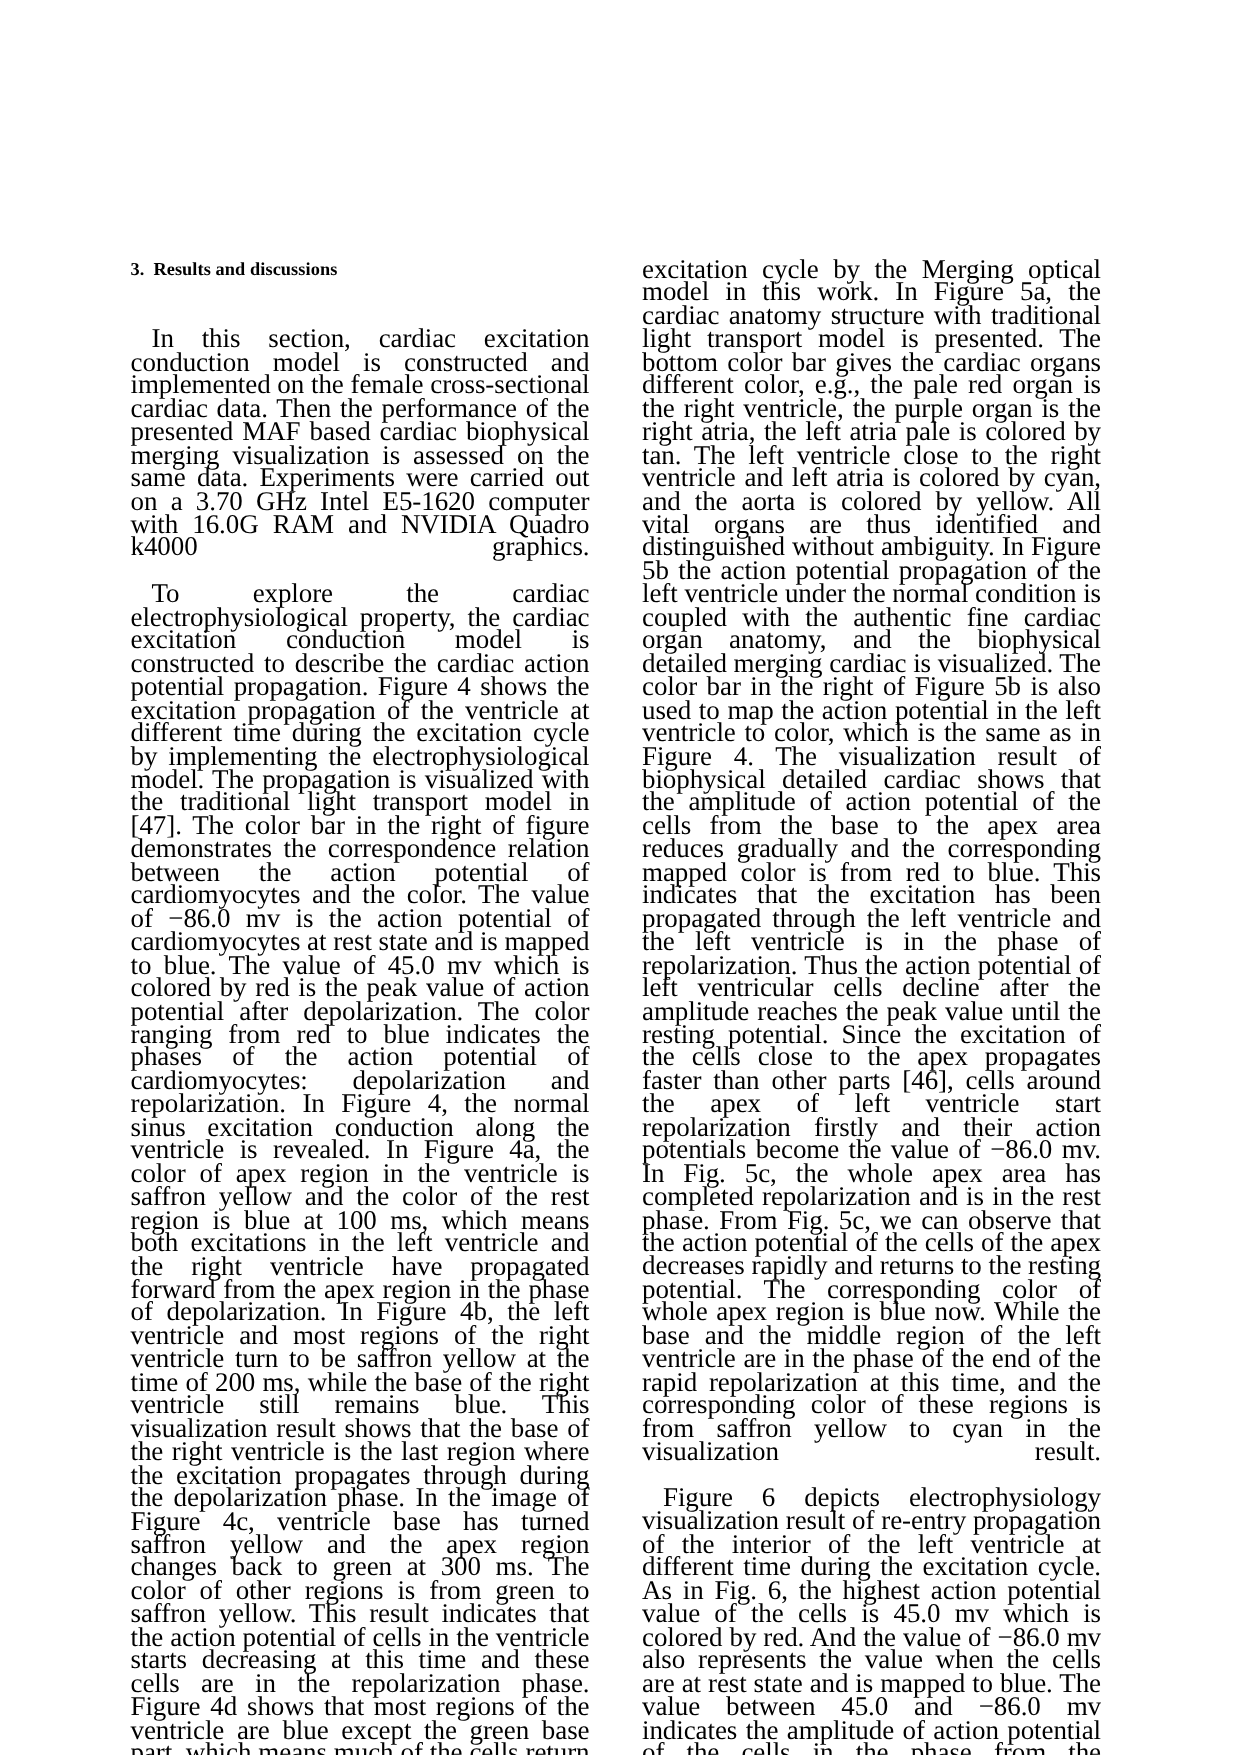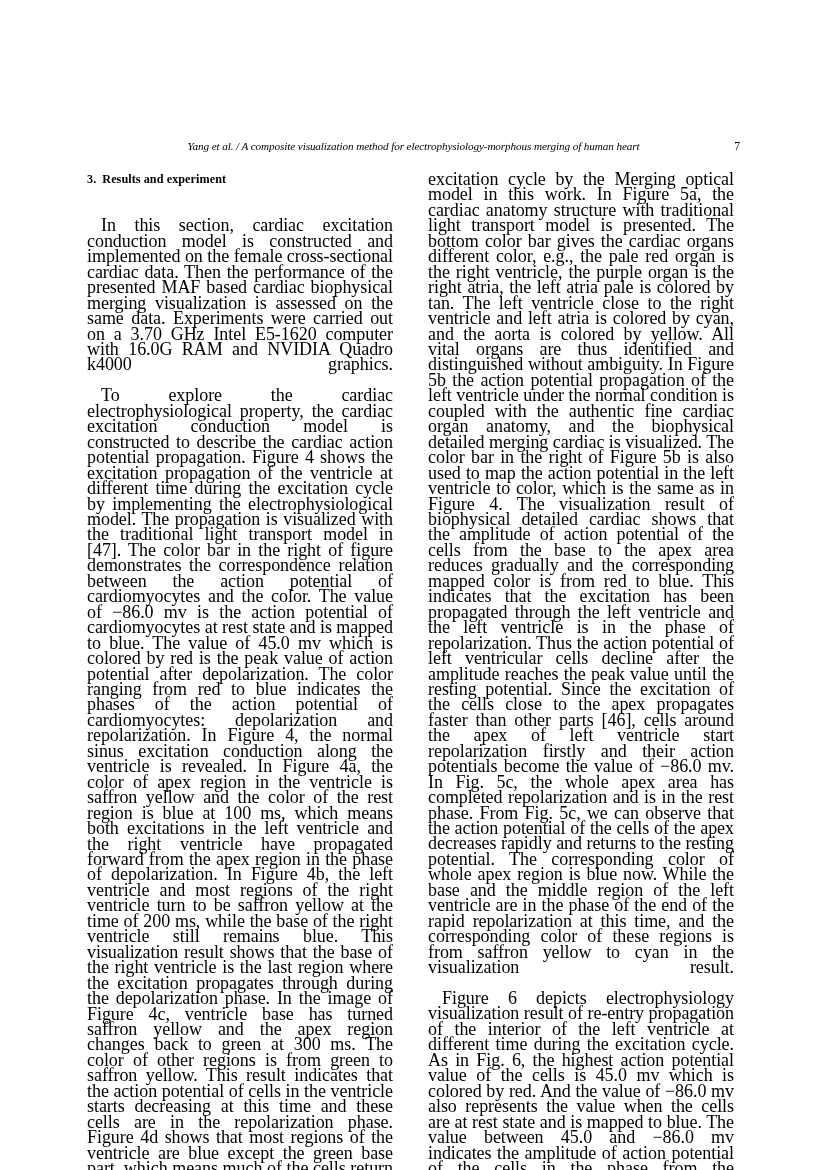--- a/index.html
+++ b/index.html
@@ -115,31 +115,27 @@
     font-size: 0.72em;
     vertical-align: -0.22em;
     letter-spacing: 0;
   }
 </style>
 </head>
 <body>
 
 <div class="page">
 
-  <div class="running-head">
-    <div class="running-head-text">Yang et al. / A composite visualization method for electrophysiology-morphous merging of human heart</div>
-    <div class="running-head-page">7</div>
-  </div>
 
   <div class="columns">
 
     <div class="col col-left">
 
       <h2 class="section-heading">
-        <span class="num">3.</span><span>Results and experiment</span>
+        <span class="num">3.</span><span>Results and discussions</span>
       </h2>
 
       <p class="body first-after-heading">In this section, cardiac excitation conduction model is constructed and implemented on the female cross-sectional cardiac data. Then the performance of the presented MAF based cardiac biophysical merging visualization is assessed on the same data. Experiments were carried out on a 3.70 GHz Intel E5-1620 computer with 16.0G RAM and NVIDIA Quadro k4000 graphics.</p>
 
       <p class="body">To explore the cardiac electrophysiological property, the cardiac excitation conduction model is constructed to describe the cardiac action potential propagation. Figure 4 shows the excitation propagation of the ventricle at different time during the excitation cycle by implementing the electrophysiological model. The propagation is visualized with the traditional light transport model in [47]. The color bar in the right of figure demonstrates the correspondence relation between the action potential of cardiomyocytes and the color. The value of −86.0 mv is the action potential of cardiomyocytes at rest state and is mapped to blue. The value of 45.0 mv which is colored by red is the peak value of action potential after depolarization. The color ranging from red to blue indicates the phases of the action potential of cardiomyocytes: depolarization and repolarization. In Figure 4, the normal sinus excitation conduction along the ventricle is revealed. In Figure 4a, the color of apex region in the ventricle is saffron yellow and the color of the rest region is blue at 100 ms, which means both excitations in the left ventricle and the right ventricle have propagated forward from the apex region in the phase of depolarization. In Figure 4b, the left ventricle and most regions of the right ventricle turn to be saffron yellow at the time of 200 ms, while the base of the right ventricle still remains blue. This visualization result shows that the base of the right ventricle is the last region where the excitation propagates through during the depolarization phase. In the image of Figure 4c, ventricle base has turned saffron yellow and the apex region changes back to green at 300 ms. The color of other regions is from green to saffron yellow. This result indicates that the action potential of cells in the ventricle starts decreasing at this time and these cells are in the repolarization phase. Figure 4d shows that most regions of the ventricle are blue except the green base part, which means much of the cells return to be the rest state in the late phase of repolarization of 500 ms.</p>
 
       <p class="body">Figure 5  shows the biophysically detailed visualization of the normal excitation conduction within the</p>
     </div>
 
     <div class="col col-right">

